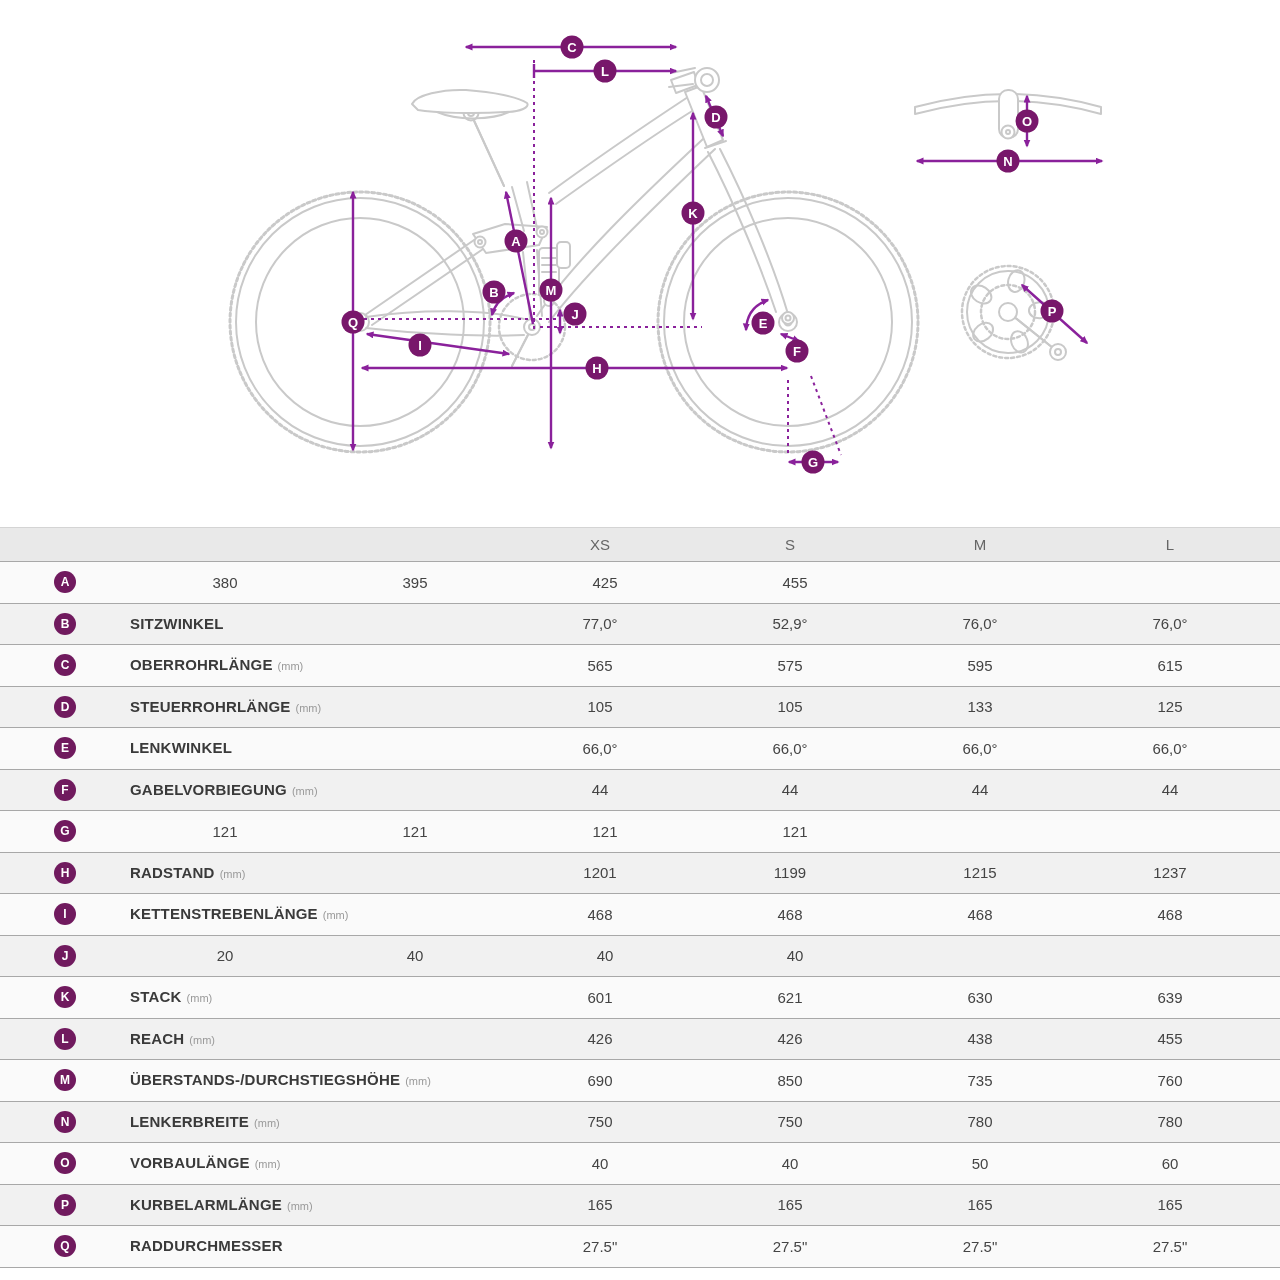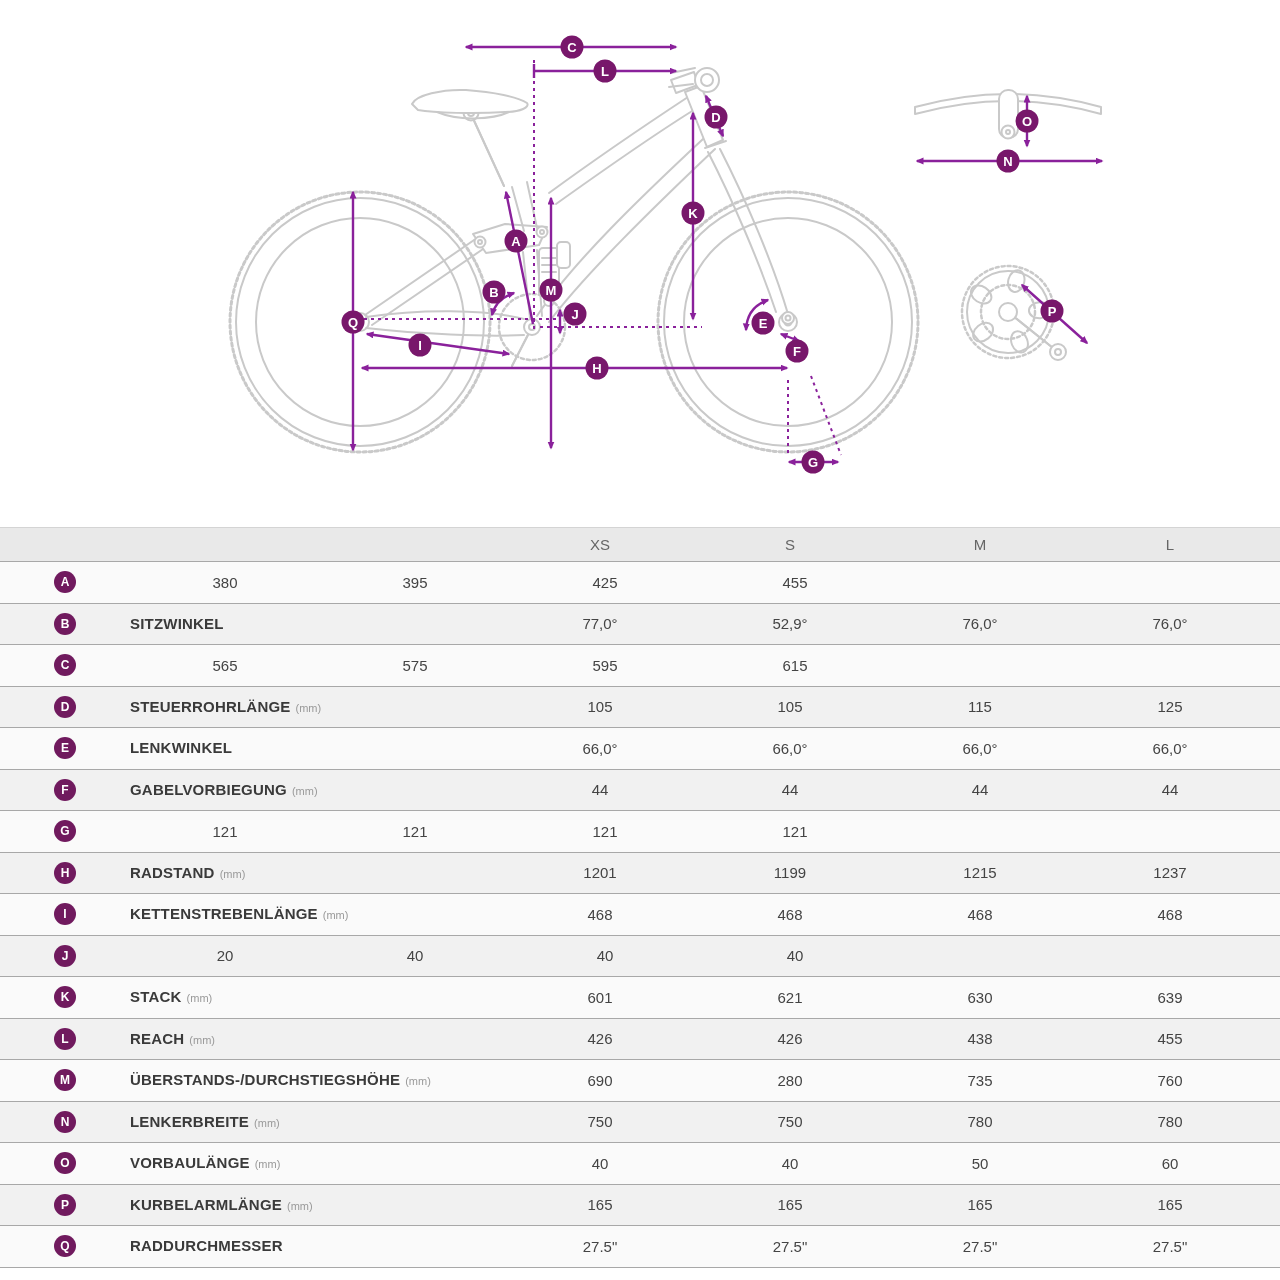--- a/index.html
+++ b/index.html
@@ -281,33 +281,34 @@
         <div class="cell-label"><span class="rlabel">SITZWINKEL</span><span class="runit"></span></div>
         <div class="cell-val">77,0°</div>
         <div class="cell-val">52,9°</div>
         <div class="cell-val">76,0°</div>
         <div class="cell-val">76,0°</div>
       </div>
       <div class="trow">
         <div class="cell-badge">
           <span class="badge">C</span>
         </div>
+        <div class="cell-label"><span class="rlabel">OBERROHRLÄNGE</span><span class="runit">(mm)</span></div>
         <div class="cell-val">565</div>
         <div class="cell-val">575</div>
         <div class="cell-val">595</div>
         <div class="cell-val">615</div>
       </div>
       <div class="trow alt">
         <div class="cell-badge">
           <span class="badge">D</span>
         </div>
         <div class="cell-label"><span class="rlabel">STEUERROHRLÄNGE</span><span class="runit">(mm)</span></div>
         <div class="cell-val">105</div>
         <div class="cell-val">105</div>
-        <div class="cell-val">115</div>
+        <div class="cell-val">133</div>
         <div class="cell-val">125</div>
       </div>
       <div class="trow">
         <div class="cell-badge">
           <span class="badge">E</span>
         </div>
         <div class="cell-label"><span class="rlabel">LENKWINKEL</span><span class="runit"></span></div>
         <div class="cell-val">66,0°</div>
         <div class="cell-val">66,0°</div>
         <div class="cell-val">66,0°</div>
@@ -380,21 +381,21 @@
         <div class="cell-val">426</div>
         <div class="cell-val">438</div>
         <div class="cell-val">455</div>
       </div>
       <div class="trow">
         <div class="cell-badge">
           <span class="badge">M</span>
         </div>
         <div class="cell-label"><span class="rlabel">ÜBERSTANDS-/DURCHSTIEGSHÖHE</span><span class="runit">(mm)</span></div>
         <div class="cell-val">690</div>
-        <div class="cell-val">280</div>
+        <div class="cell-val">850</div>
         <div class="cell-val">735</div>
         <div class="cell-val">760</div>
       </div>
       <div class="trow alt">
         <div class="cell-badge">
           <span class="badge">N</span>
         </div>
         <div class="cell-label"><span class="rlabel">LENKERBREITE</span><span class="runit">(mm)</span></div>
         <div class="cell-val">750</div>
         <div class="cell-val">750</div>

